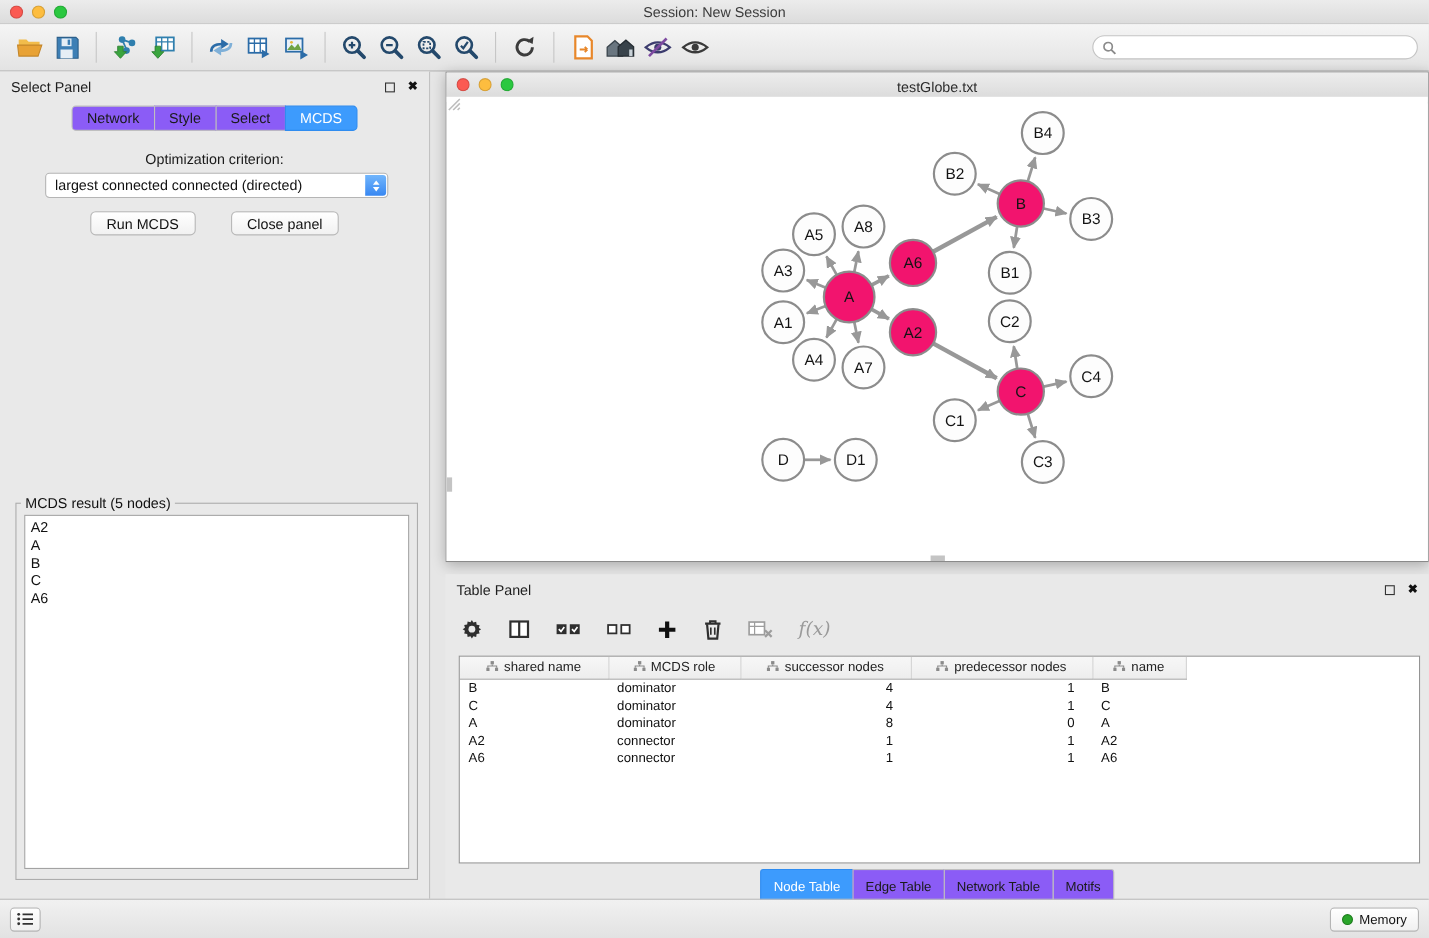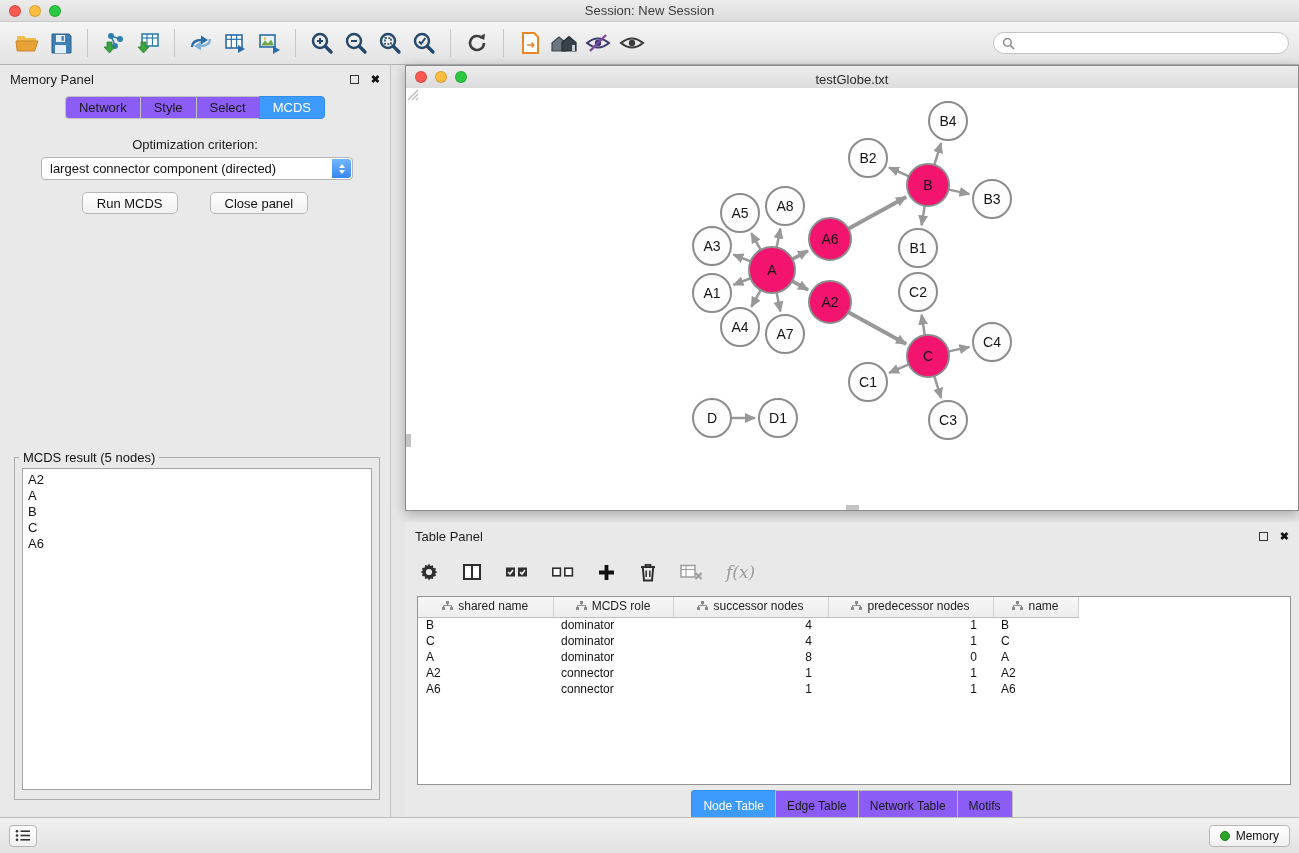--- a/index.html
+++ b/index.html
@@ -235,35 +235,35 @@
       <svg width="13" height="13" viewBox="0 0 13 13">
           <circle cx="5.4" cy="5.4" r="3.8" fill="none" stroke="#8b8b8b" stroke-width="1.5"></circle>
           <line x1="8.3" y1="8.3" x2="12" y2="12" stroke="#8b8b8b" stroke-width="1.7"></line>
         </svg>
       <input type="text" placeholder="" style="">
     </div>
   </div>
 
   <div class="control-panel">
     <div class="panel-header">
-      <span>Memory Panel</span>
+      <span>Select Panel</span>
       <span class="hdr-icons">
         <span class="float-box"></span>
         <span class="close-x">✖</span>
       </span>
     </div>
     <div class="seg-tabs cp-tabs">
         <div class="seg-tab">Network</div>
         <div class="seg-tab">Style</div>
         <div class="seg-tab">Select</div>
         <div class="seg-tab active">MCDS</div>
       </div>
     <div class="opt-label">Optimization criterion:</div>
     <div class="dropdown">
-      <span>largest connector component (directed)</span>
+      <span>largest connected connected (directed)</span>
       <span class="stepper">
           <i class="tri-up"></i>
           <i class="tri-down"></i>
         </span>
     </div>
     <div class="btn-row">
       <button class="mac-btn">Run MCDS</button>
       <button class="mac-btn">Close panel</button>
     </div>
     <div class="result-group">

